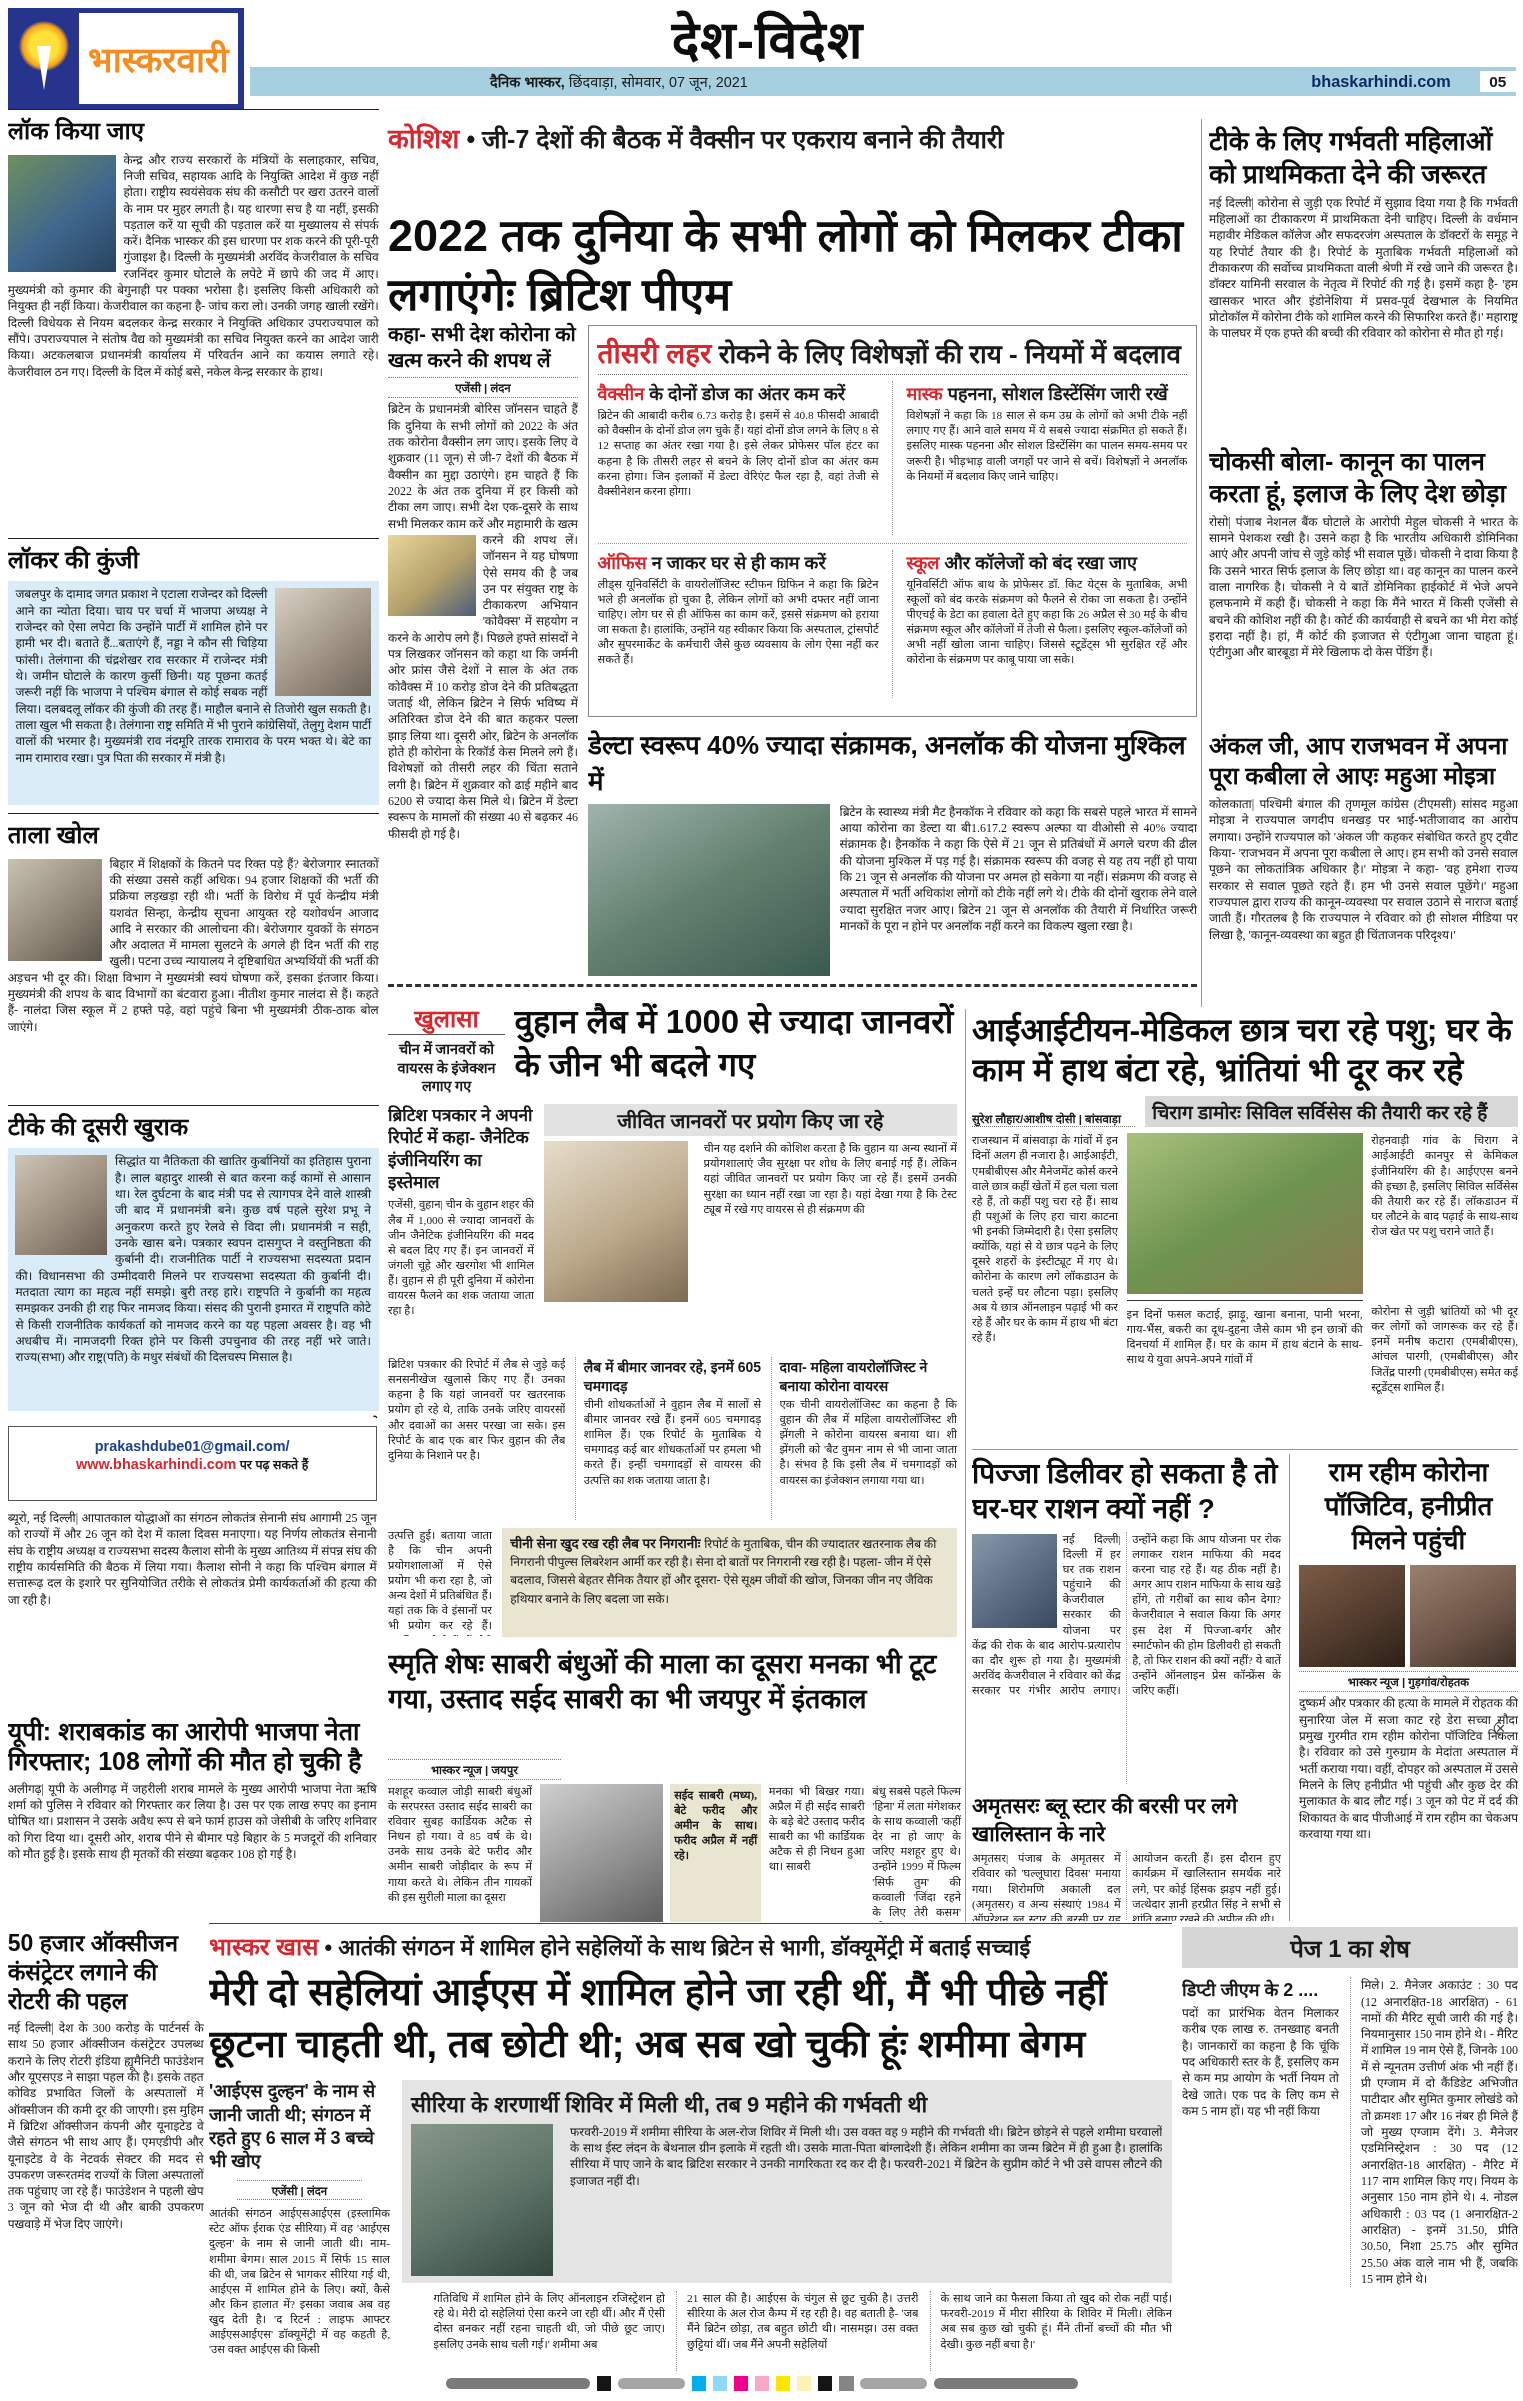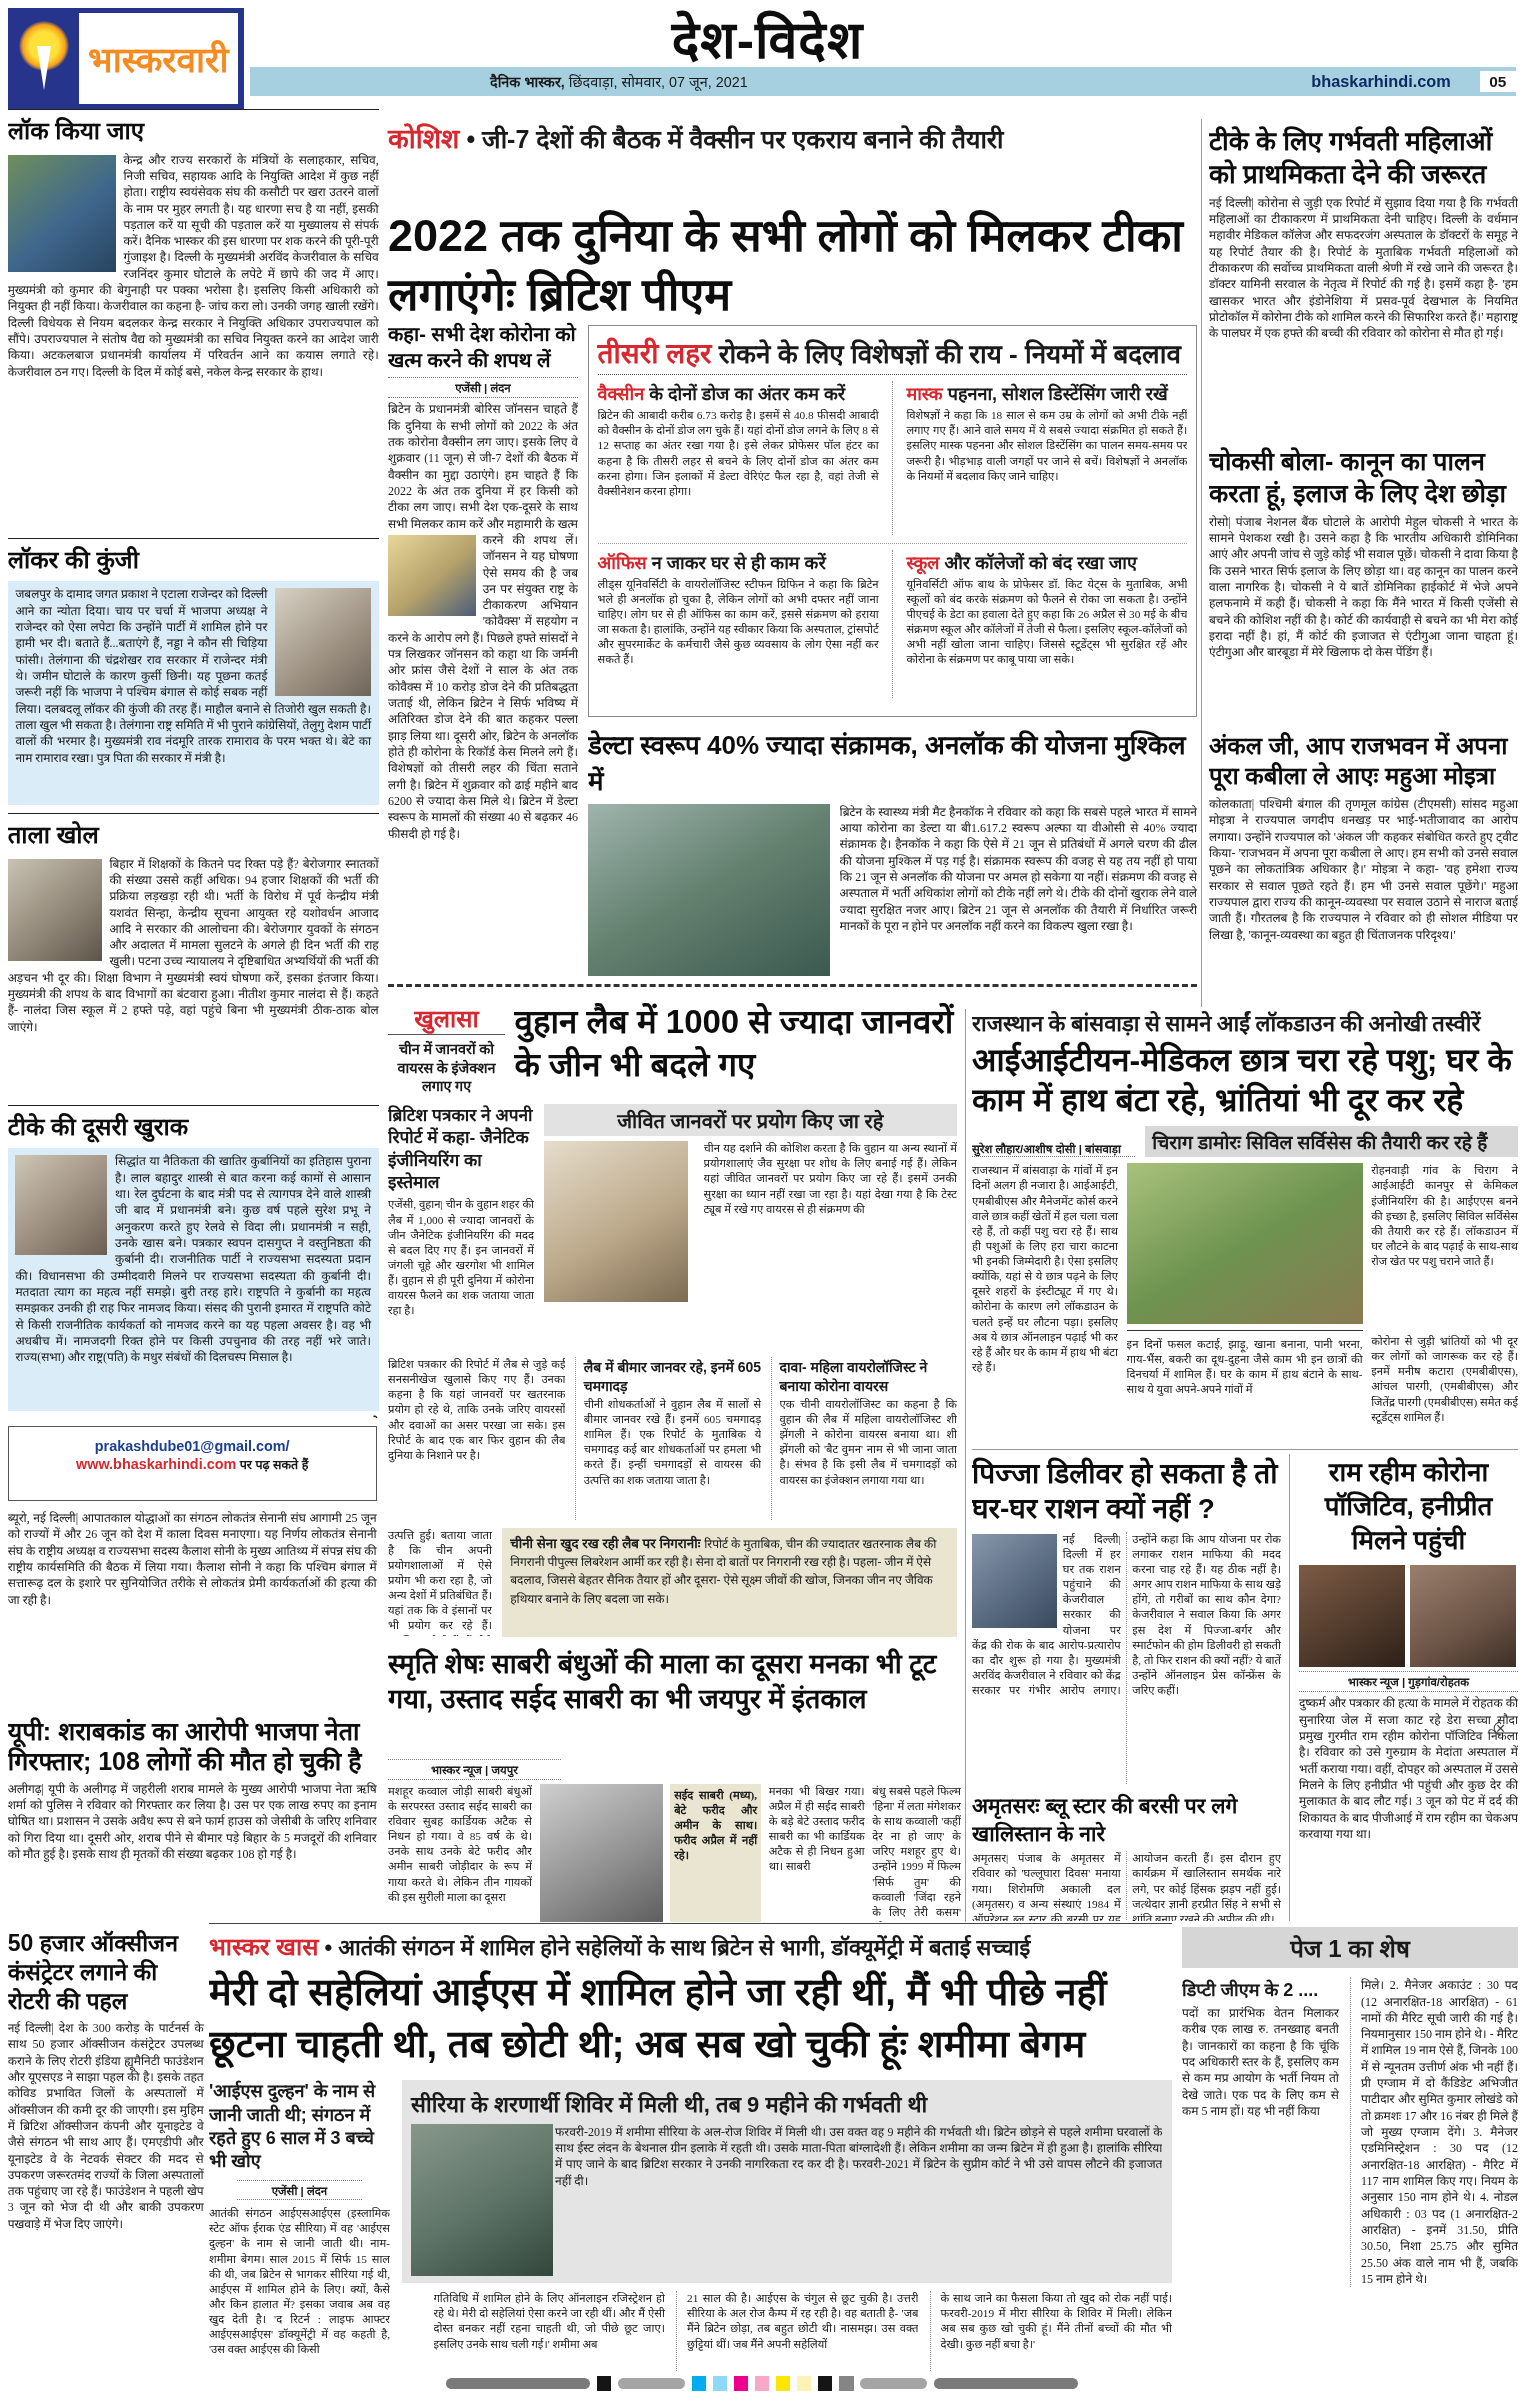--- a/index.html
+++ b/index.html
@@ -221,21 +221,20 @@
     <div style="display:flex;gap:7.7px;">
       <div class="body-sm clip" style="width:144px;height:161px;">मशहूर कव्वाल जोड़ी साबरी बंधुओं के सरपरस्त उस्ताद सईद साबरी का रविवार सुबह कार्डियक अटैक से निधन हो गया। वे 85 वर्ष के थे। उनके साथ उनके बेटे फरीद और अमीन साबरी जोड़ीदार के रूप में गाया करते थे। लेकिन तीन गायकों की इस सुरीली माला का दूसरा</div>
       <div class="photo" style="width:123px;height:154px;background:linear-gradient(150deg,#cfcfcf 0%,#8f8f8f 55%,#555555 100%);"></div>
       <div class="beige body-sm clip" style="width:83px;height:146px;padding:3.8px;font-weight:600;">सईद साबरी (मध्य), बेटे फरीद और अमीन के साथ। फरीद अप्रैल में नहीं रहे।</div>
       <div class="body-sm clip" style="width:96px;height:161px;">मनका भी बिखर गया। अप्रैल में ही सईद साबरी के बड़े बेटे उस्ताद फरीद साबरी का भी कार्डियक अटैक से ही निधन हुआ था। साबरी</div>
       <div class="body-sm clip" style="flex:1;height:161px;">बंधु सबसे पहले फिल्म 'हिना' में लता मंगेशकर के साथ कव्वाली 'कहीं देर ना हो जाए' के जरिए मशहूर हुए थे। उन्होंने 1999 में फिल्म 'सिर्फ तुम' की कव्वाली 'जिंदा रहने के लिए तेरी कसम' और 'इक मुलाकात जरूरी है सनम' के जरिए शोहरत हासिल की थी।</div>
     </div>
   </div>
 
   <div class="abs clip" style="left:972px;top:1007px;width:546px;height:438px;">
-    <div style="font-size:22px;font-weight:700;font-family:'Liberation Serif',serif;">राजस्थान के बांसवाड़ा से सामने आईं लॉकडाउन की अनोखी तस्वीरें</div>
     <h1 style="font-size:32px;line-height:1.25;font-weight:900;margin-top:2.9px;">आईआईटीयन-मेडिकल छात्र चरा रहे पशु; घर के काम में हाथ बंटा रहे, भ्रांतियां भी दूर कर रहे</h1>
     <div style="display:flex;gap:9.6px;align-items:flex-end;margin-top:5.8px;">
       <div style="width:163px;font-size:11.5px;font-weight:700;border-bottom:1px dotted #777;font-family:'Liberation Sans',sans-serif;">सुरेश लौहार/आशीष दोसी | बांसवाड़ा</div>
       <div style="flex:1;background:#d8d8d8;font-weight:800;font-size:19px;font-family:'Liberation Sans',sans-serif;padding:2.9px 7.7px;">चिराग डामोरः सिविल सर्विसेस की तैयारी कर रहे हैं</div>
     </div>
     <div style="display:flex;gap:8.6px;margin-top:5.8px;">
       <div class="body-sm clip" style="width:146px;height:288px;">राजस्थान में बांसवाड़ा के गांवों में इन दिनों अलग ही नजारा है। आईआईटी, एमबीबीएस और मैनेजमेंट कोर्स करने वाले छात्र कहीं खेतों में हल चला चला रहे हैं, तो कहीं पशु चरा रहे हैं। साथ ही पशुओं के लिए हरा चारा काटना भी इनकी जिम्मेदारी है। ऐसा इसलिए क्योंकि, यहां से ये छात्र पढ़ने के लिए दूसरे शहरों के इंस्टीट्यूट में गए थे। कोरोना के कारण लगे लॉकडाउन के चलते इन्हें घर लौटना पड़ा। इसलिए अब ये छात्र ऑनलाइन पढ़ाई भी कर रहे हैं और घर के काम में हाथ भी बंटा रहे हैं।</div>
       <div style="width:236px;">
         <div class="photo" style="width:236px;height:161px;background:linear-gradient(150deg,#a9c27c 0%,#6e9350 50%,#8a7a52 100%);"></div>
         <div style="border-top:1.9px solid #333;margin:5.8px 0;"></div>
@@ -292,21 +291,21 @@
     <h1 style="font-size:38px;line-height:1.38;font-weight:900;margin-top:3.8px;">मेरी दो सहेलियां आईएस में शामिल होने जा रही थीं, मैं भी पीछे नहीं छूटना चाहती थी, तब छोटी थी; अब सब खो चुकी हूंः शमीमा बेगम</h1>
     <div style="display:flex;gap:11.5px;margin-top:9.6px;">
       <div style="width:181px;">
         <div class="cross" style="font-size:18px;line-height:1.3;">'आईएस दुल्हन' के नाम से जानी जाती थी; संगठन में रहते हुए 6 साल में 3 बच्चे भी खोए</div>
         <div class="byline" style="width:125px;margin:5.8px auto;">एजेंसी | लंदन</div>
         <div class="body-sm clip" style="height:188px;">आतंकी संगठन आईएसआईएस (इस्लामिक स्टेट ऑफ ईराक एंड सीरिया) में वह 'आईएस दुल्हन' के नाम से जानी जाती थी। नाम- शमीमा बेगम। साल 2015 में सिर्फ 15 साल की थी, जब ब्रिटेन से भागकर सीरिया गई थी, आईएस में शामिल होने के लिए। क्यों, कैसे और किन हालात में? इसका जवाब अब वह खुद देती है। 'द रिटर्न : लाइफ आफ्टर आईएसआईएस' डॉक्यूमेंट्री में वह कहती है, 'उस वक्त आईएस की किसी</div>
       </div>
       <div style="flex:1;">
         <div style="background:#e4e4e4;padding:7.7px 9.6px;">
           <div class="cross" style="font-size:22px;margin-bottom:5.8px;">सीरिया के शरणार्थी शिविर में मिली थी, तब 9 महीने की गर्भवती थी</div>
-          <div style="display:flex;gap:2px;">
+          <div style="display:flex;gap:17px;">
             <div class="photo" style="width:142px;height:152px;background:linear-gradient(150deg,#87988b 0%,#5d7266 55%,#32463c 100%);"></div>
             <div class="body-txt clip" style="flex:1;height:152px;">फरवरी-2019 में शमीमा सीरिया के अल-रोज शिविर में मिली थी। उस वक्त वह 9 महीने की गर्भवती थी। ब्रिटेन छोड़ने से पहले शमीमा घरवालों के साथ ईस्ट लंदन के बेथनाल ग्रीन इलाके में रहती थी। उसके माता-पिता बांग्लादेशी हैं। लेकिन शमीमा का जन्म ब्रिटेन में ही हुआ है। हालांकि सीरिया में पाए जाने के बाद ब्रिटिश सरकार ने उनकी नागरिकता रद कर दी है। फरवरी-2021 में ब्रिटेन के सुप्रीम कोर्ट ने भी उसे वापस लौटने की इजाजत नहीं दी।</div>
           </div>
         </div>
         <div style="display:flex;gap:11.5px;margin-top:7.7px;">
           <div class="body-sm clip" style="flex:1;height:92px;margin-left:32px;">गतिविधि में शामिल होने के लिए ऑनलाइन रजिस्ट्रेशन हो रहे थे। मेरी दो सहेलियां ऐसा करने जा रही थीं। और मैं ऐसी दोस्त बनकर नहीं रहना चाहती थी, जो पीछे छूट जाए। इसलिए उनके साथ चली गई।' शमीमा अब</div>
           <div class="body-sm clip" style="flex:1;height:92px;border-left:1px dotted #999;padding-left:9.6px;">21 साल की है। आईएस के चंगुल से छूट चुकी है। उत्तरी सीरिया के अल रोज कैम्प में रह रही है। वह बताती है- 'जब मैंने ब्रिटेन छोड़ा, तब बहुत छोटी थी। नासमझ। उस वक्त छुट्टियां थीं। जब मैंने अपनी सहेलियों</div>
           <div class="body-sm clip" style="flex:1;height:92px;border-left:1px dotted #999;padding-left:9.6px;">के साथ जाने का फैसला किया तो खुद को रोक नहीं पाई। फरवरी-2019 में मीरा सीरिया के शिविर में मिली। लेकिन अब सब कुछ खो चुकी हूं। मैंने तीनों बच्चों की मौत भी देखी। कुछ नहीं बचा है।'</div>
         </div>
       </div>

